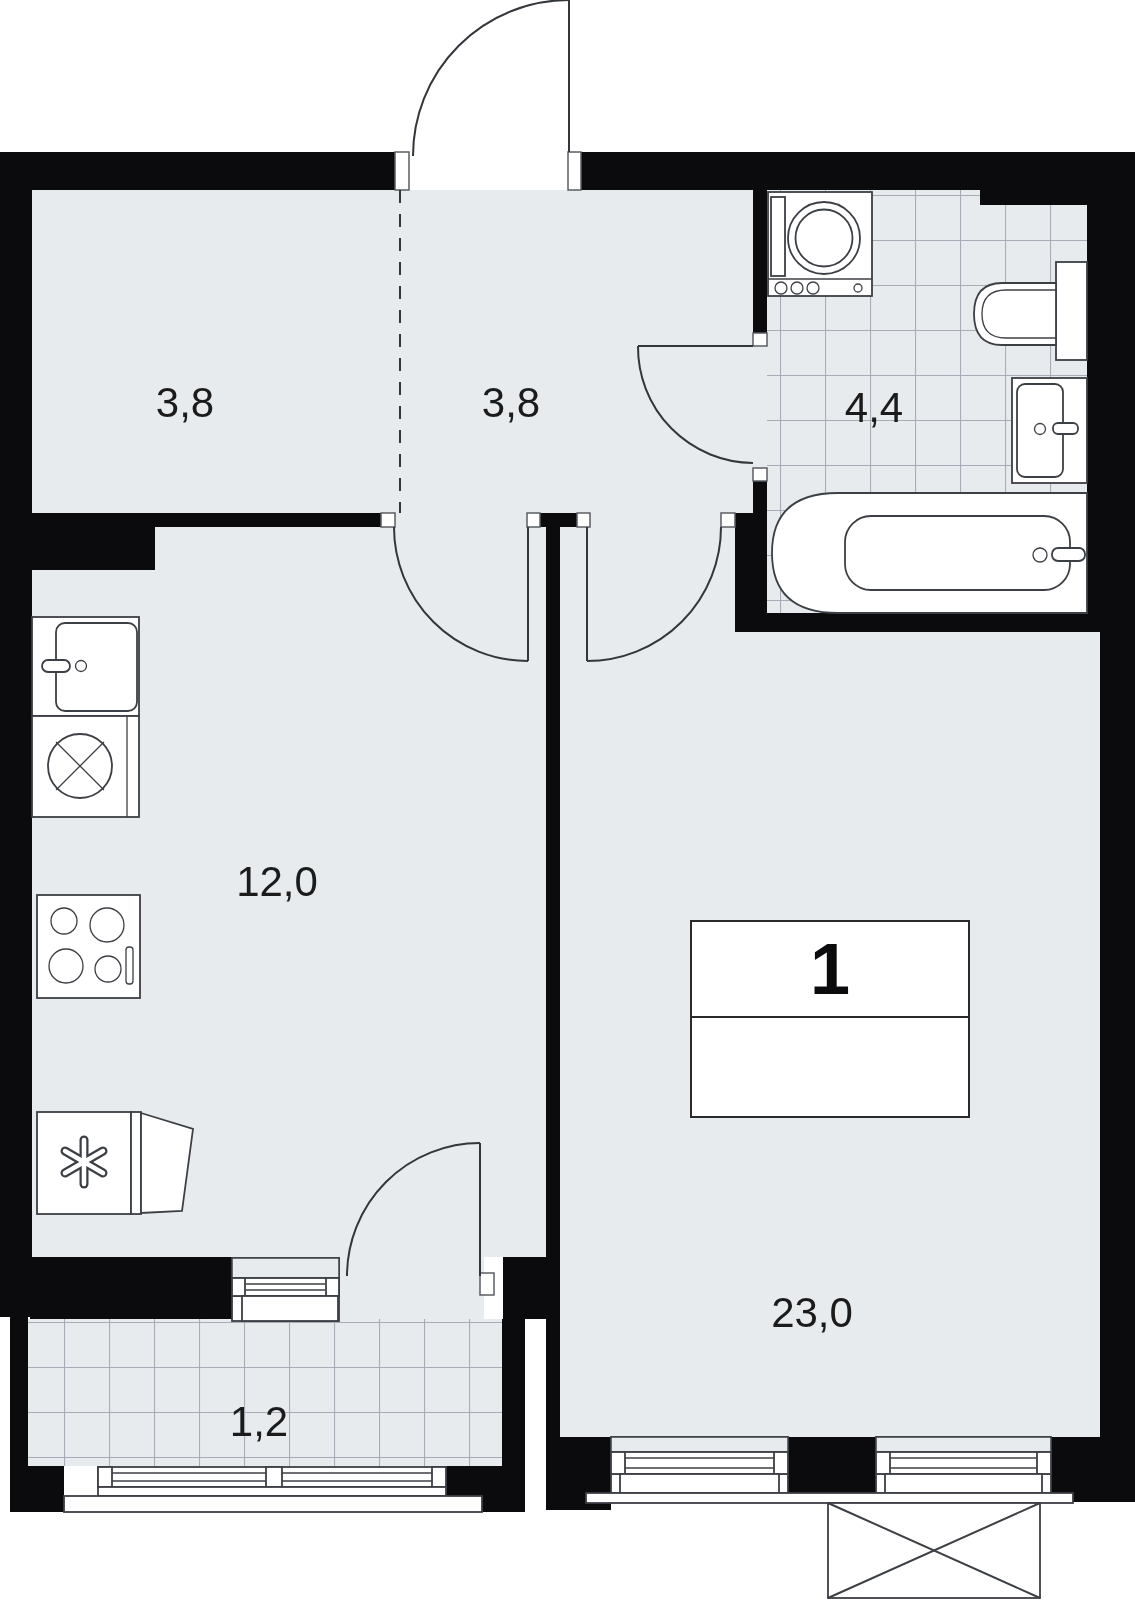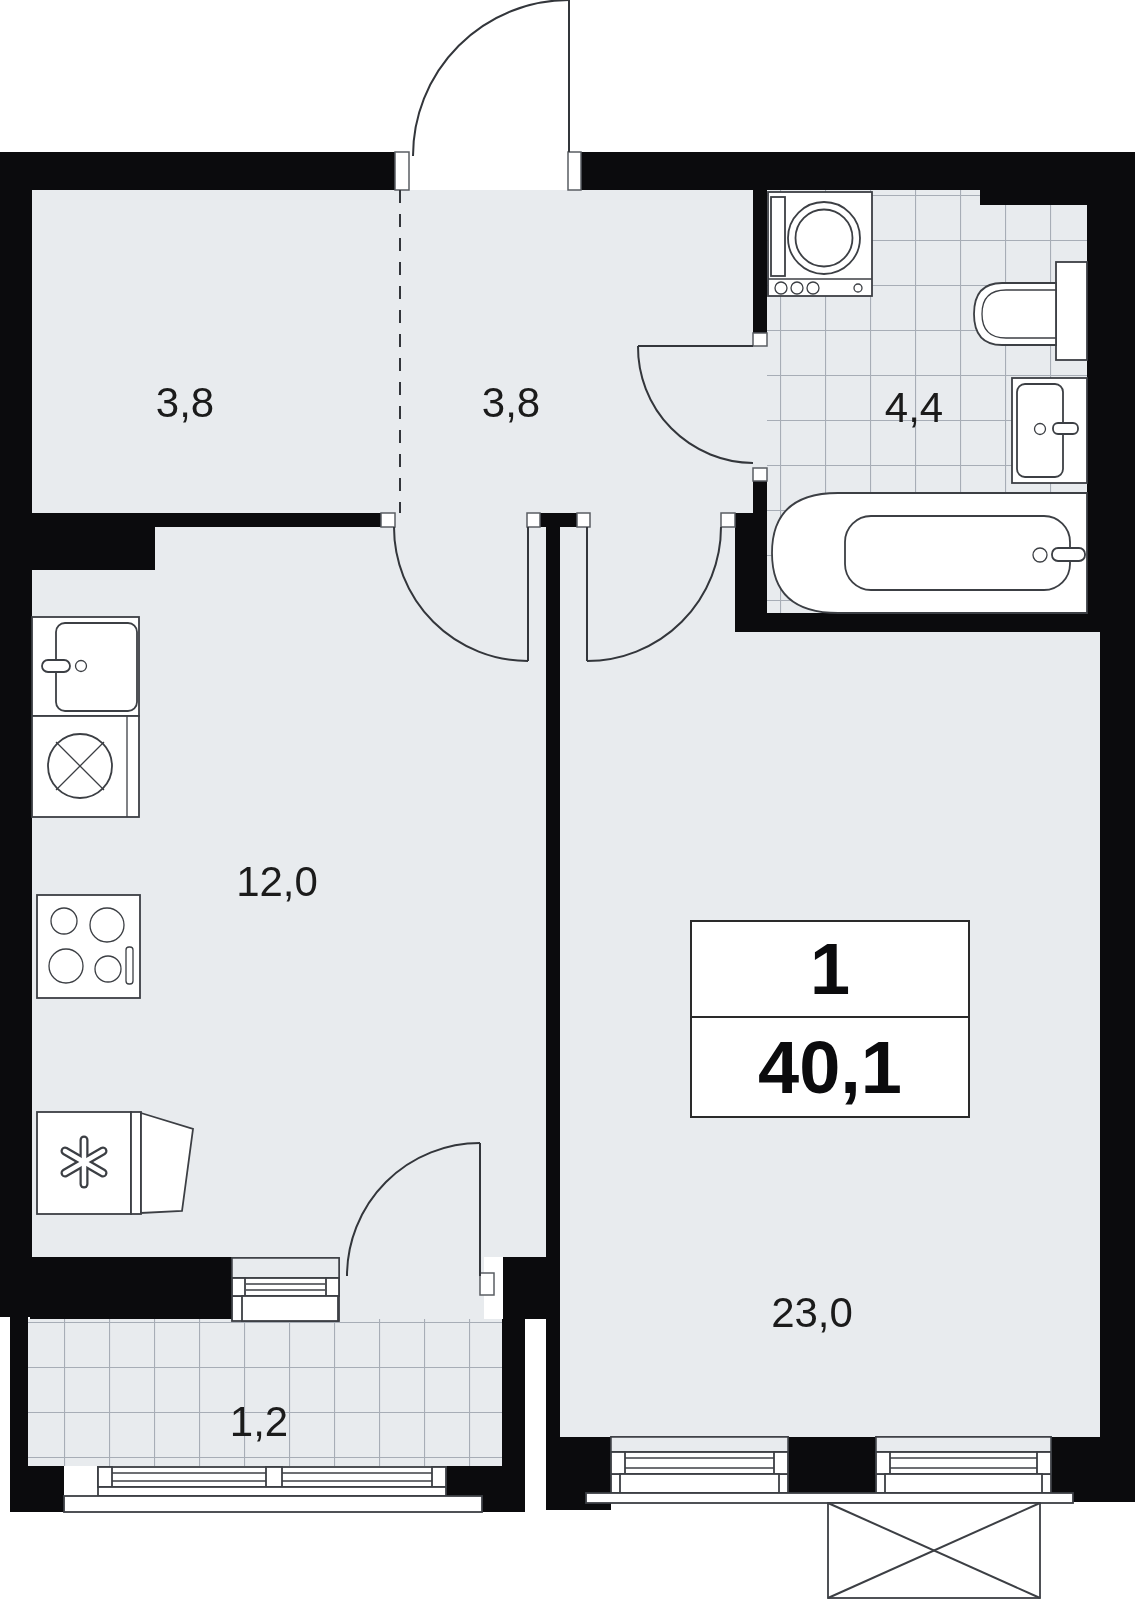--- a/index.html
+++ b/index.html
@@ -224,22 +224,21 @@
     <g>
       <line class="door" x1="480" y1="1143" x2="480" y2="1276"></line>
       <path class="door" d="M 480 1143 A 133 133 0 0 0 347 1276"></path>
     </g>
 
     <line class="dash" x1="400" y1="190" x2="400" y2="513"></line>
   </svg>
 
   <div class="room-label" style="left:185px;top:403px;">3,8</div>
   <div class="room-label" style="left:511px;top:403px;">3,8</div>
-  <div class="room-label" style="left:874px;top:408px;margin-left:40px;">4,4</div>
+  <div class="room-label" style="left:874px;top:408px;">4,4</div>
   <div class="room-label" style="left:277px;top:882px;text-align:center;">12,0</div>
   <div class="room-label" style="left:812px;top:1313px;">23,0</div>
   <div class="room-label" style="left:259px;top:1422px;">1,2</div>
 
   <div class="info-box">
     <div class="info-rooms">1</div>
-    <div class="info-area">40,1</div>
   </div>
 </div>
 
 </body></html>

